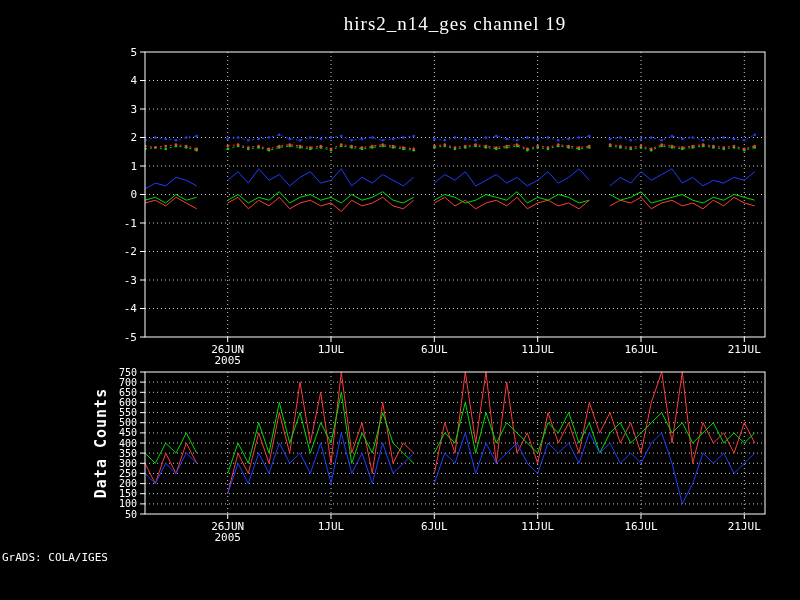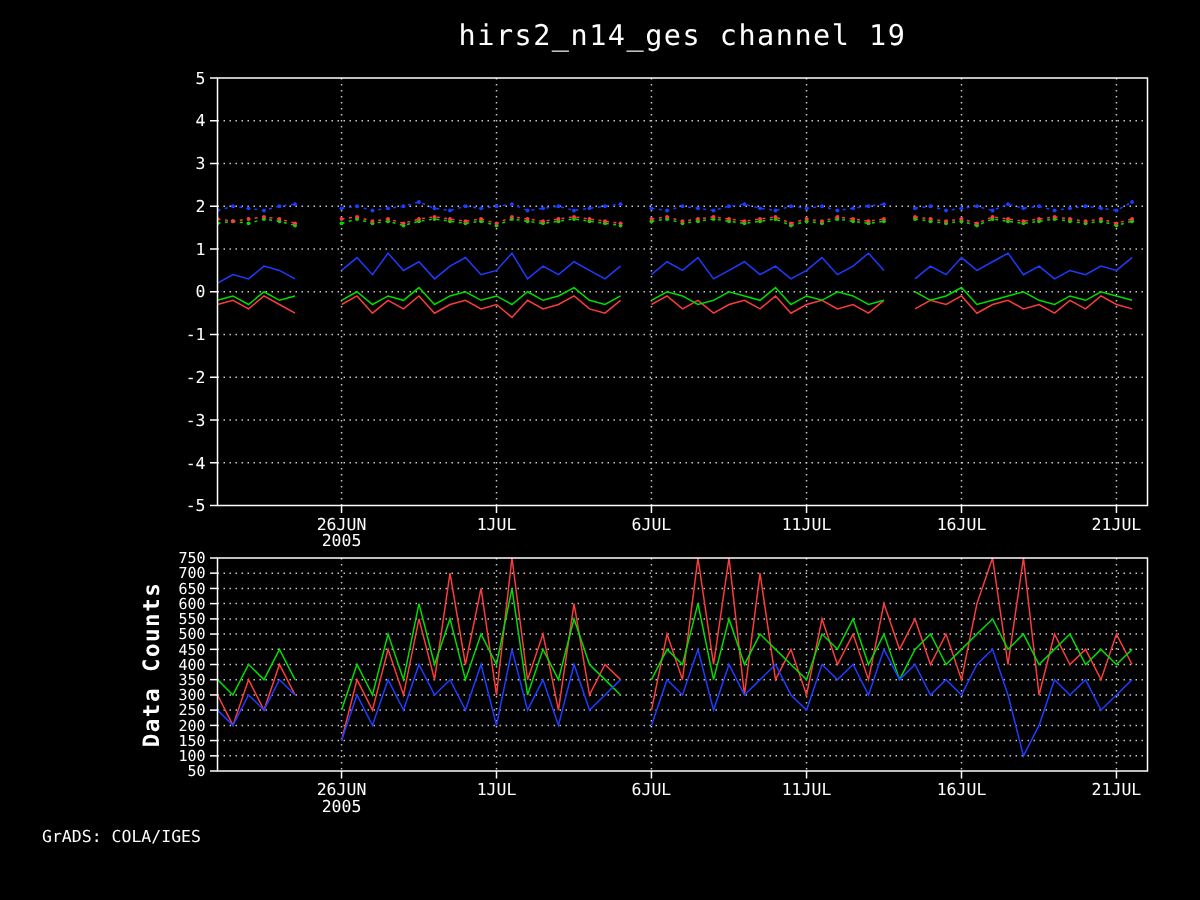--- a/index.html
+++ b/index.html
@@ -1,19 +1,19 @@
 <!DOCTYPE html>
 <html><head>
 <meta charset="utf-8">
 <style>
   html,body{margin:0;padding:0;background:#000;width:800px;height:600px;overflow:hidden;}
   .screen{position:relative;width:800px;height:600px;background:#000;font-family:"DejaVu Sans Mono",monospace;}
-  .title{position:absolute;left:145px;top:13px;width:620px;text-align:center;color:#fff;font-size:19px;letter-spacing:1px;white-space:pre;}
+  .title{position:absolute;left:145px;top:13px;width:620px;text-align:center;color:#fff;font-size:19px;letter-spacing:1px;white-space:pre;font-family:Liberation Serif, serif;}
   .ylabel{position:absolute;left:101px;top:443px;transform:translate(-50%,-50%) rotate(-90deg);color:#fff;font-size:15px;font-weight:bold;letter-spacing:1px;white-space:nowrap;}
-  .footer{position:absolute;left:2px;top:551px;color:#fff;font-size:11px;margin-left:26px;}
+  .footer{position:absolute;left:2px;top:551px;color:#fff;font-size:11px;}
   svg{position:absolute;left:0;top:0;}
 </style>
 </head>
 <body>
 
 <div class="screen">
   <div class="title">hirs2_n14_ges channel 19</div>
   <div class="ylabel">Data Counts</div>
   <svg id="chart-svg" width="800" height="600">
       <line x1="227.7" y1="52" x2="227.7" y2="337" stroke="#c8c8c8" stroke-width="1" stroke-dasharray="1,3"></line>

